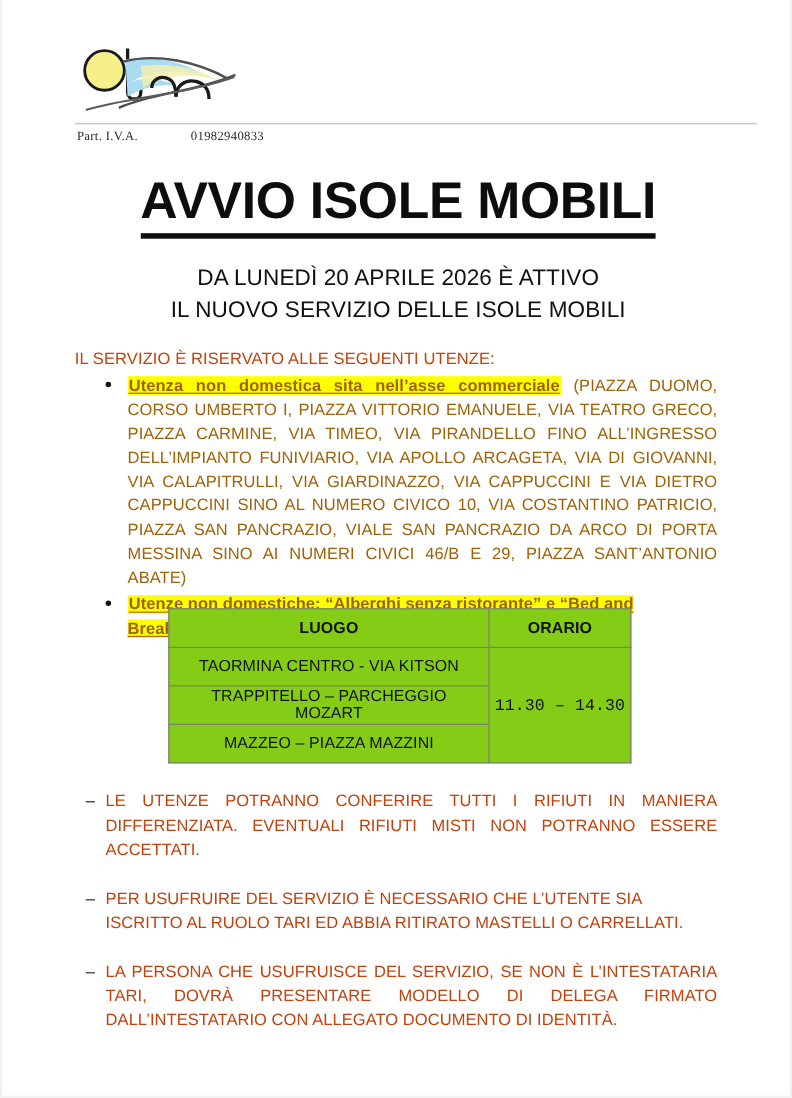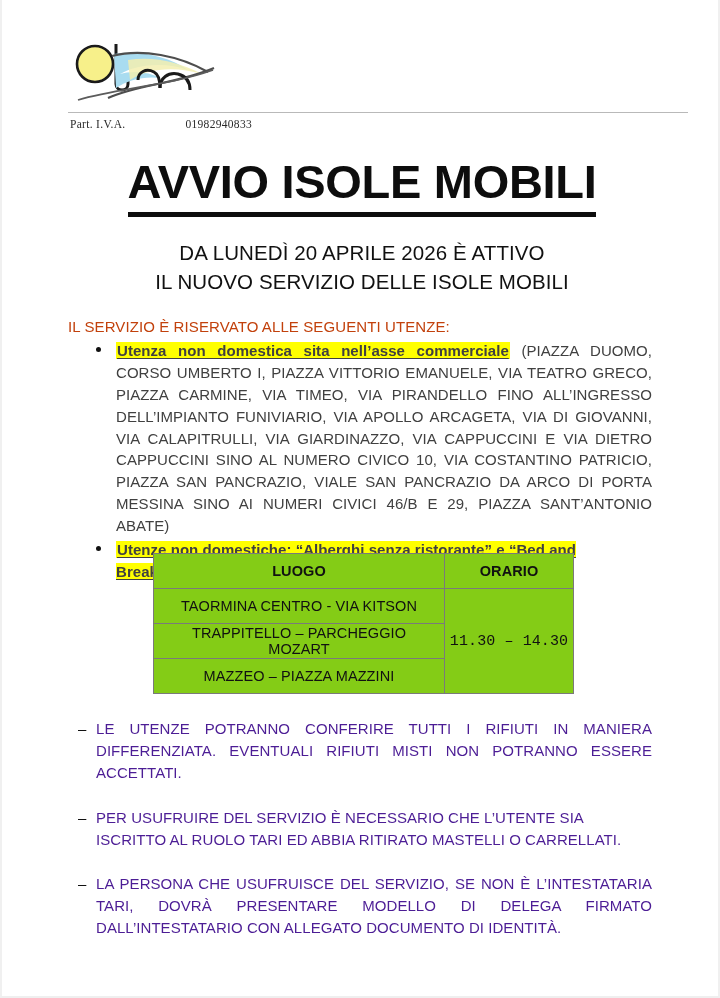--- a/index.html
+++ b/index.html
@@ -83,21 +83,21 @@
   }
   .piva {
     position: absolute;
     left: 68px;
     top: 118px;
     font-family: "Liberation Serif", serif;
     font-size: 11.5px;
     color: #2a2a2a;
     letter-spacing: 0.3px;
   }
-  .piva .num { margin-left: 28px; padding-left: 32px; }
+  .piva .num { margin-left: 16px; padding-left: 32px; }
 
   
   .doc-title {
     position: absolute;
     left: 0px;
     top: 158px;
     width: 720px;
     text-align: center;
   }
   .doc-title .t {
@@ -150,21 +150,21 @@
     top: 7px;
     width: 5px;
     height: 5px;
     border-radius: 50%;
     background: #111;
   }
   .bullet p {
     margin: 0;
     font-size: 15px;
     line-height: 1.46;
-    color: #404040;
+    color: #a16207;
     text-align: justify;
     text-justify: inter-word;
     letter-spacing: 0.05px;
   }
   .hl {
     background: #ffff00;
     font-weight: bold;
     text-decoration: underline;
     text-underline-offset: 2px;
     padding: 0 1px;
@@ -223,21 +223,21 @@
     left: 10px;
     top: 0px;
     font-size: 15px;
     color: #111;
     line-height: 1.48;
   }
   .note p {
     margin: 0;
     font-size: 15px;
     line-height: 1.48;
-    color: #4c1d95;
+    color: #c2410c;
     text-align: justify;
     text-justify: inter-word;
     letter-spacing: 0.05px;
   }
   .note p.noj { text-align: left; }
 </style>
 </head>
 <body>
 
 <div id="page">

